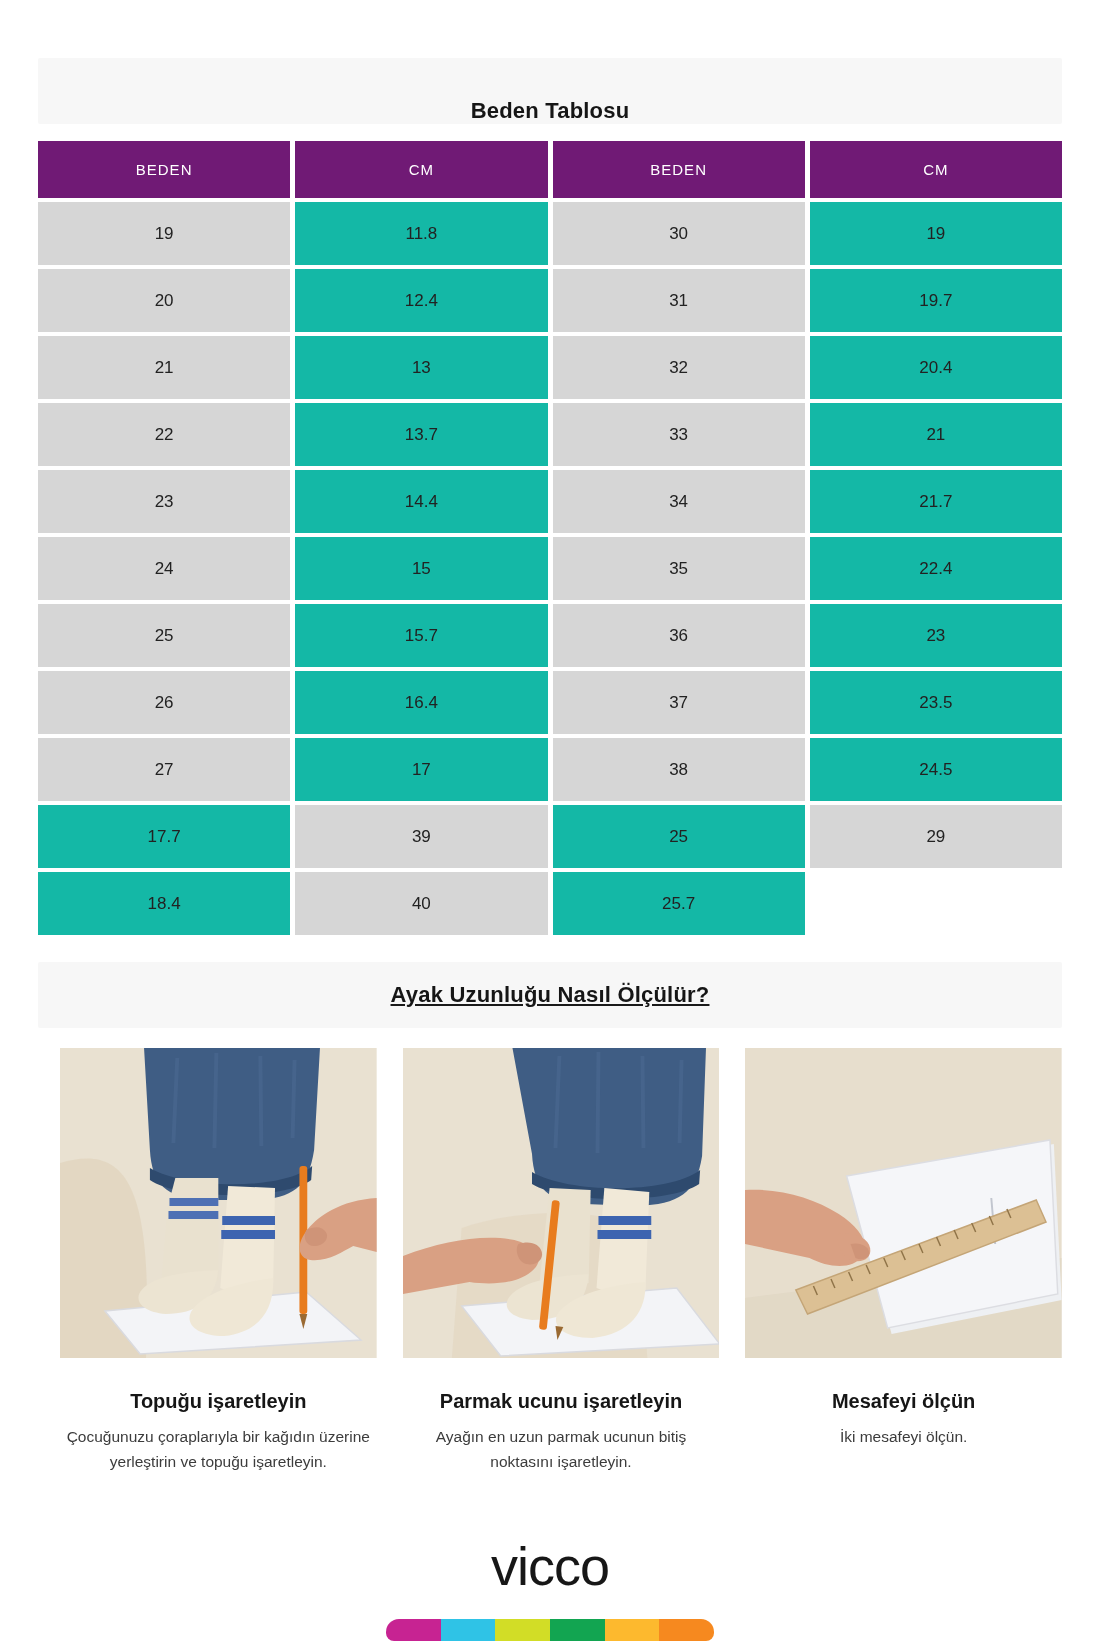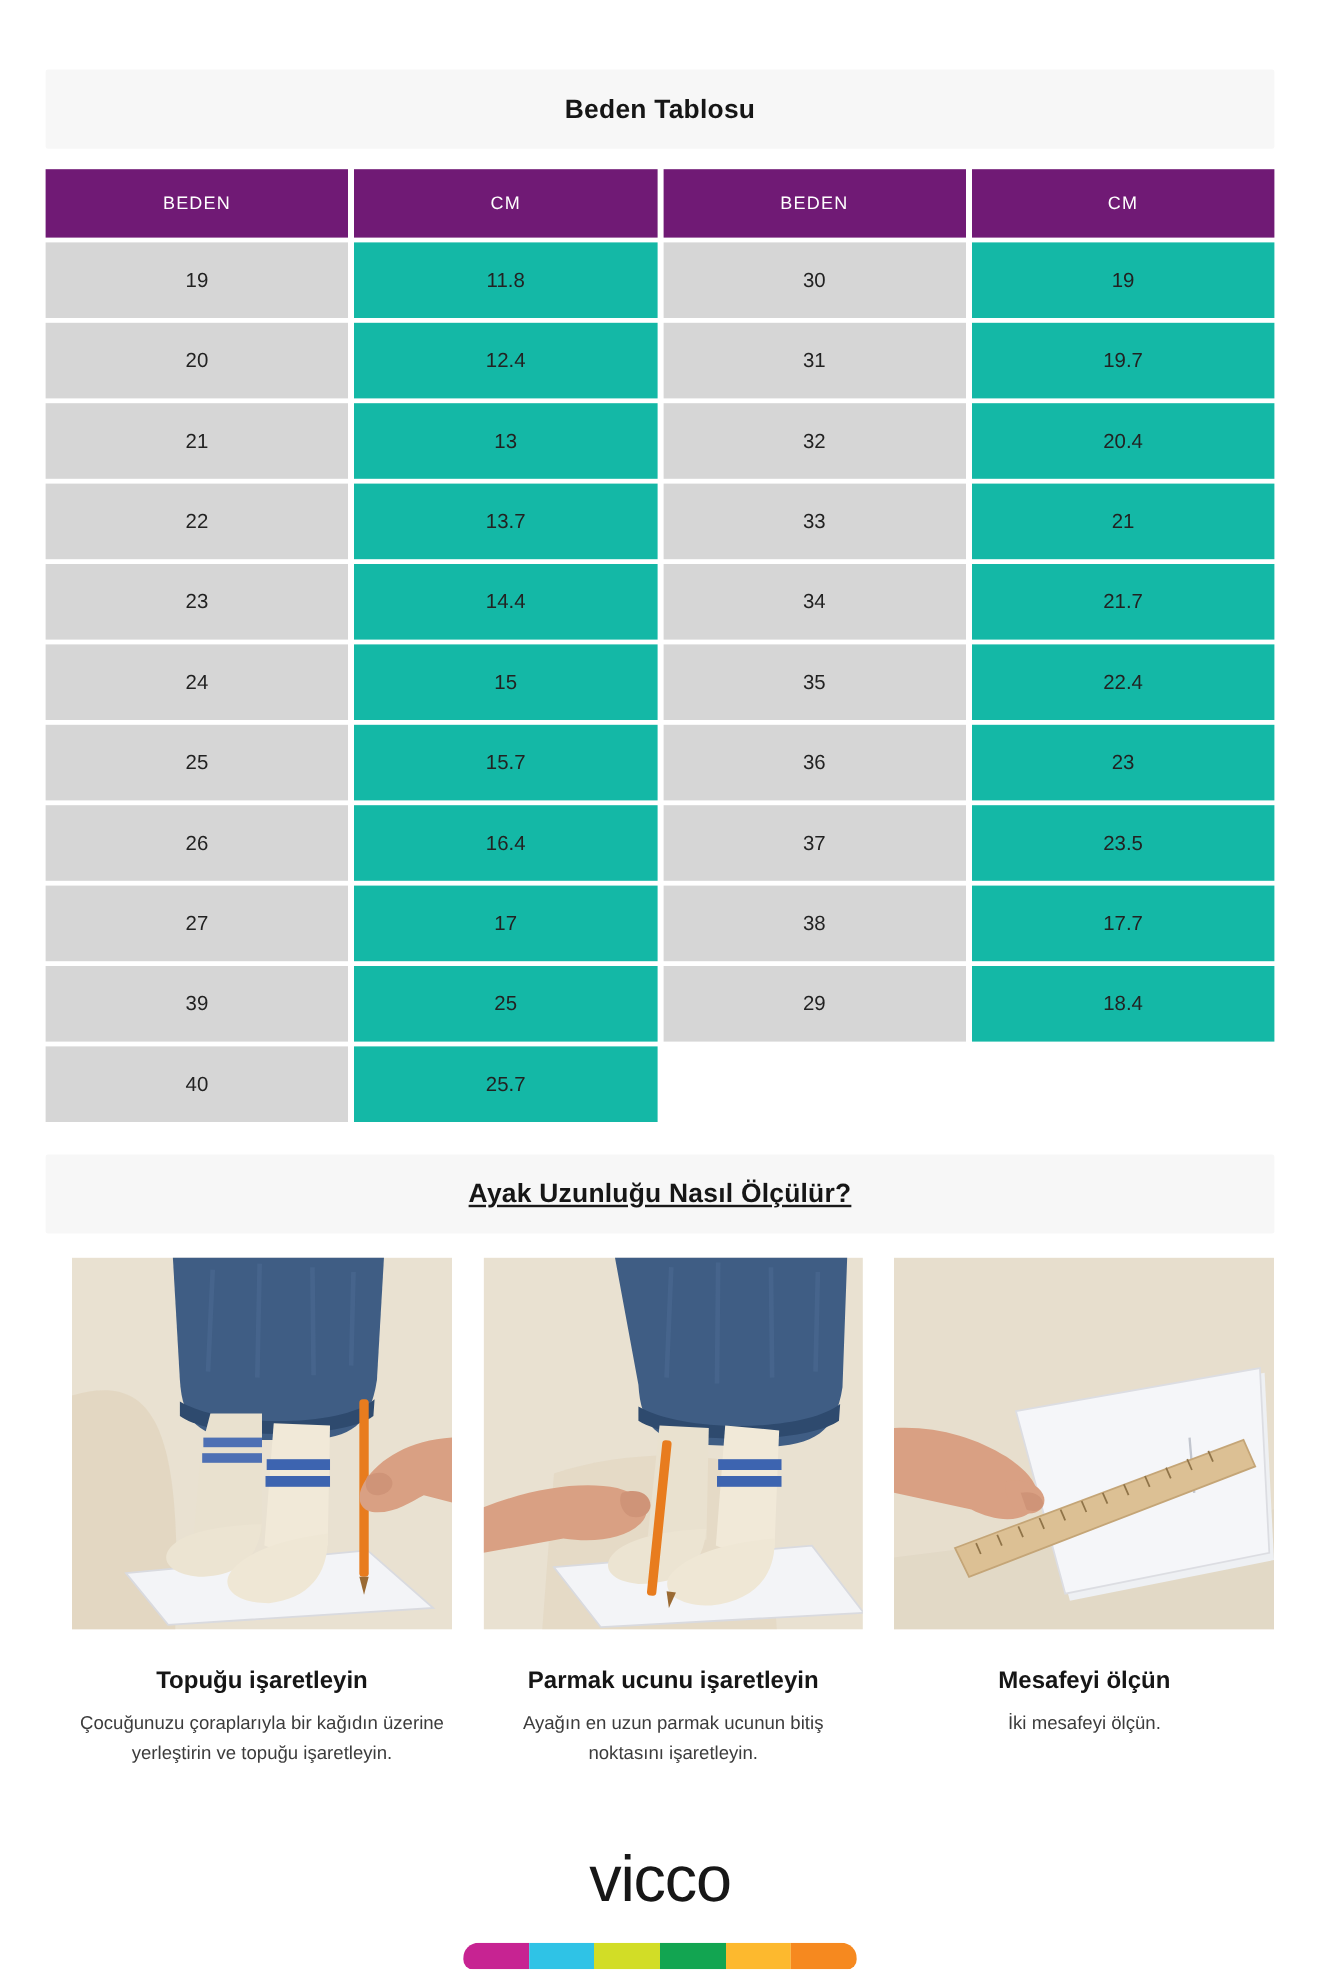--- a/index.html
+++ b/index.html
@@ -20,21 +20,21 @@
     display: flex;
     align-items: center;
     justify-content: center;
   }
   .band-title {
     font-size: 22px;
     font-weight: bold;
     color: #161616;
     letter-spacing: 0.2px;
   }
-  .band-top { margin-top: 58px; }
+  .band-top { margin-top: 58px; align-items: flex-end; }
   .band-mid { margin-top: 27px; text-decoration: underline; }
 
   
   .size-grid {
     margin-top: 17px;
     display: grid;
     grid-template-columns: repeat(4, 1fr);
     gap: 4px 5px;
   }
   .hcell {
@@ -149,20 +149,21 @@
       <div class="cell cm">15.7</div>
       <div class="cell beden">36</div>
       <div class="cell cm">23</div>
       <div class="cell beden">26</div>
       <div class="cell cm">16.4</div>
       <div class="cell beden">37</div>
       <div class="cell cm">23.5</div>
       <div class="cell beden">27</div>
       <div class="cell cm">17</div>
       <div class="cell beden">38</div>
+      <div class="cell cm">24.5</div>
       <div class="cell cm">17.7</div>
       <div class="cell beden">39</div>
       <div class="cell cm">25</div>
       <div class="cell beden">29</div>
       <div class="cell cm">18.4</div>
       <div class="cell beden">40</div>
       <div class="cell cm">25.7</div>
     </div>
 
   <div class="band band-mid">

